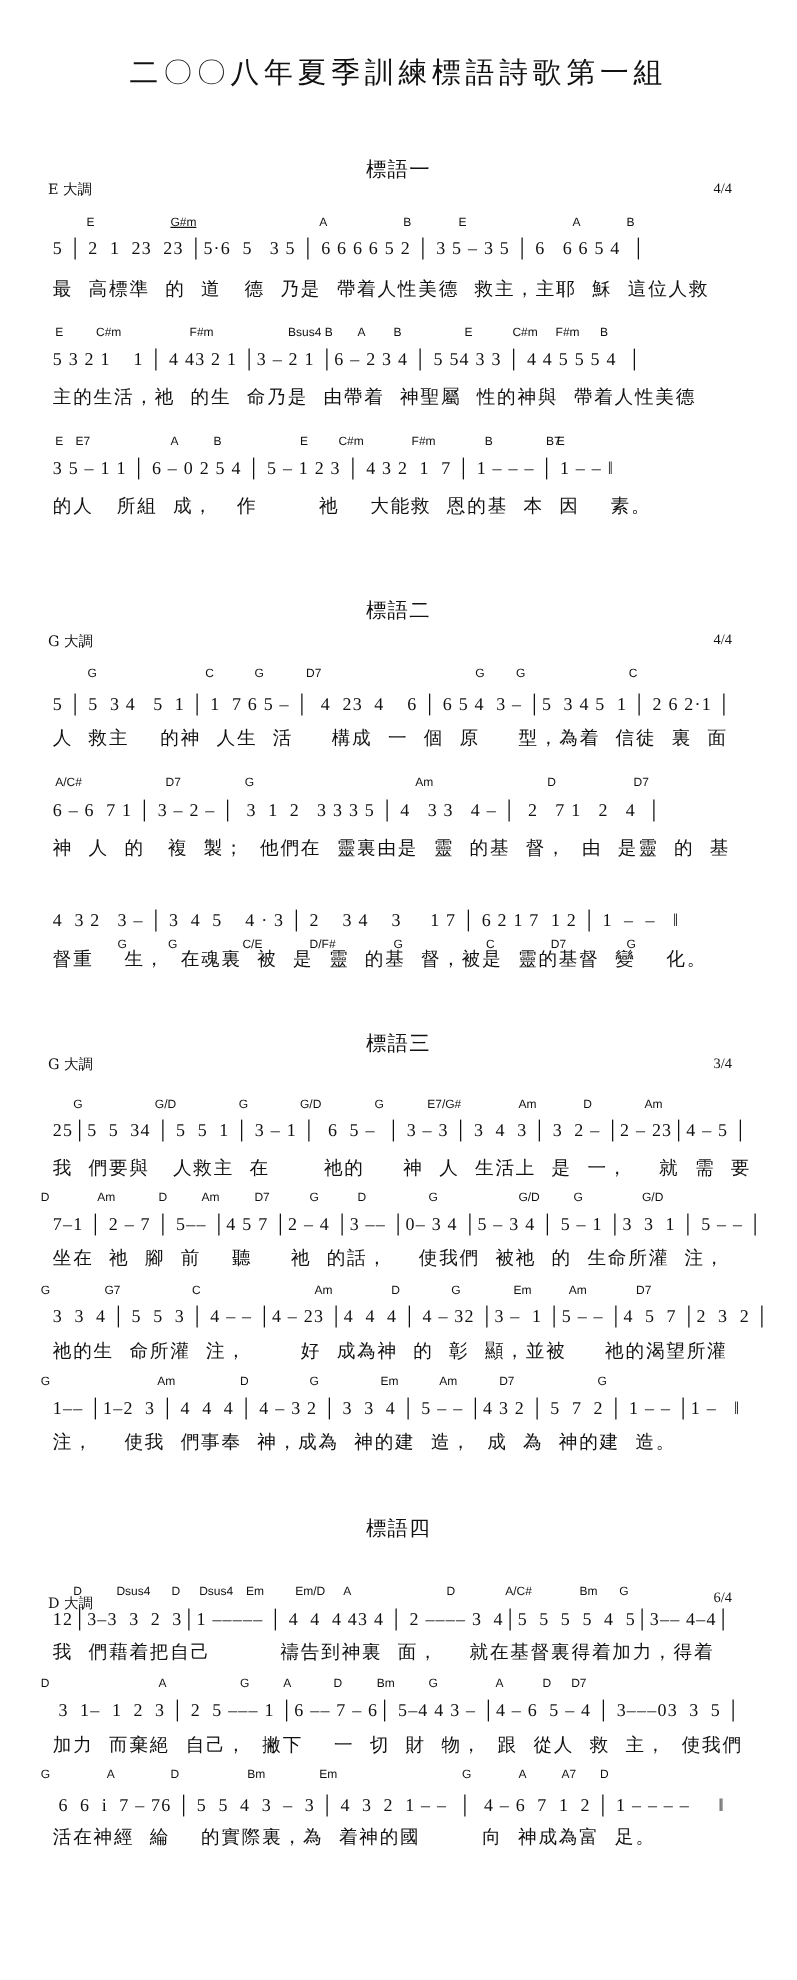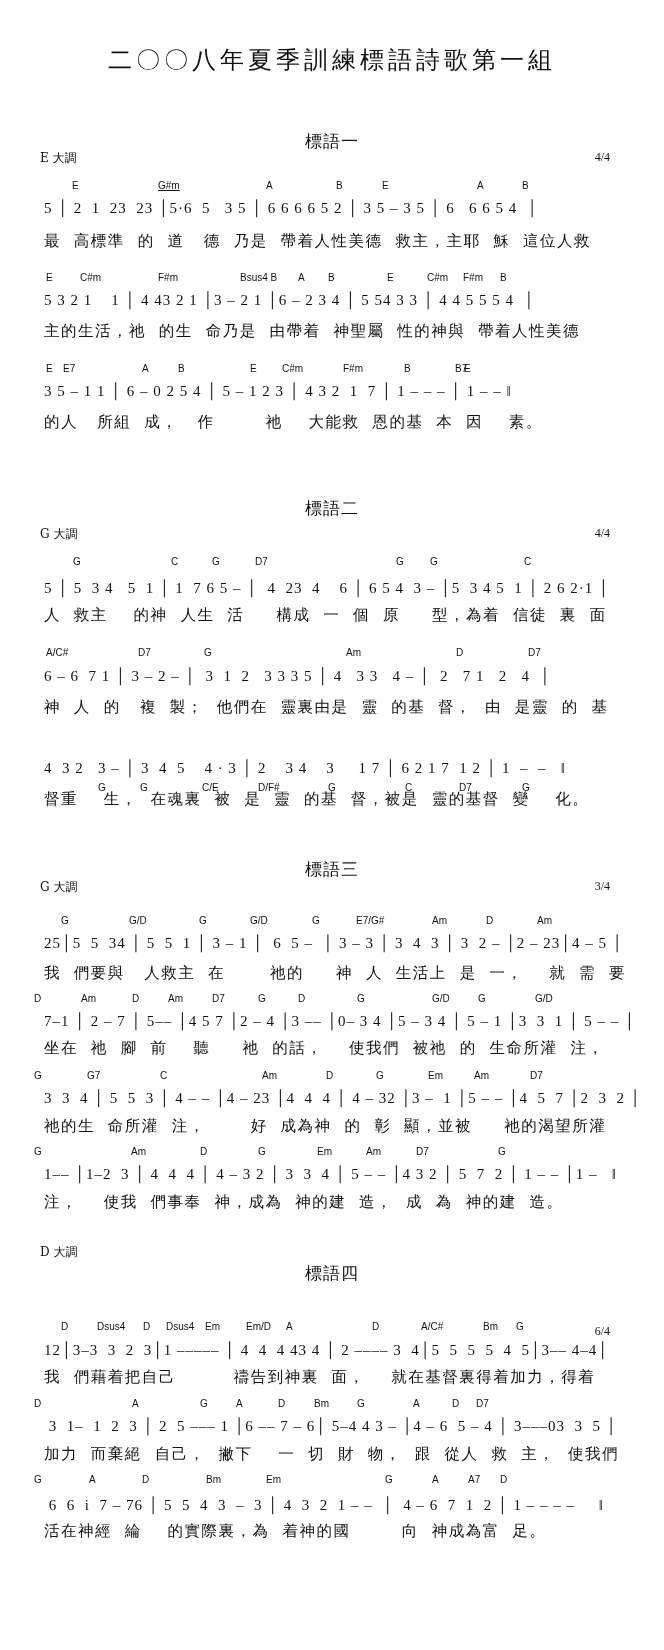--- a/index.html
+++ b/index.html
@@ -19,21 +19,21 @@
 <div>
   <div class="title">二〇〇八年夏季訓練標語詩歌第一組</div>
 
   <div>
     <div class="sec-title" style="top:130px">標語一</div>
     <div class="key" style="top:150px">E 大調</div>
     <div class="time" style="top:150px">4/4</div>
 
     <div class="chords" style="top:180px">
         <span style="left: 72px;">E</span>
-        <span style="left: 158px; text-decoration: underline;">G#m</span>
+        <span style="left: 142px; text-decoration: underline;">G#m</span>
         <span style="left: 266px;">A</span>
         <span style="left: 336px;">B</span>
         <span style="left: 382px;">E</span>
         <span style="left: 477px;">A</span>
         <span style="left: 522px;">B</span>
       </div>
     <div class="notes" style="top:200px">5 │ 2  1  23  23 │5·6  5   3 5 │ 6 6 6 6 5 2 │ 3 5 – 3 5 │ 6   6 6 5 4  │</div>
     <div class="lyrics" style="top:231px">最  高標準  的  道   德  乃是  帶着人性美德  救主，主耶  穌  這位人救</div>
 
     <div class="chords" style="top:272px">
@@ -167,21 +167,21 @@
         <span style="left: 366px;">Am</span>
         <span style="left: 416px;">D7</span>
         <span style="left: 498px;">G</span>
       </div>
     <div class="notes" style="top:1166px">1–– │1–2  3 │ 4  4  4 │ 4 – 3 2 │ 3  3  4 │ 5 – – │4 3 2 │ 5  7  2 │ 1 – – │1 –   ‖</div>
     <div class="lyrics" style="top:1192px">注，    使我  們事奉  神，成為  神的建  造，  成  為  神的建  造。</div>
   </div>
 
   <div>
     <div class="sec-title" style="top:1262px">標語四</div>
-    <div class="key" style="top:1244px">D 大調</div>
+    <div class="key" style="top:1328px">D 大調</div>
     <div class="time" style="top:1324px">6/4</div>
 
     <div class="chords" style="top:1321px">
         <span style="left: 61px;">D</span>
         <span style="left: 97px;">Dsus4</span>
         <span style="left: 143px;">D</span>
         <span style="left: 166px;">Dsus4</span>
         <span style="left: 205px;">Em</span>
         <span style="left: 246px;">Em/D</span>
         <span style="left: 286px;">A</span>

